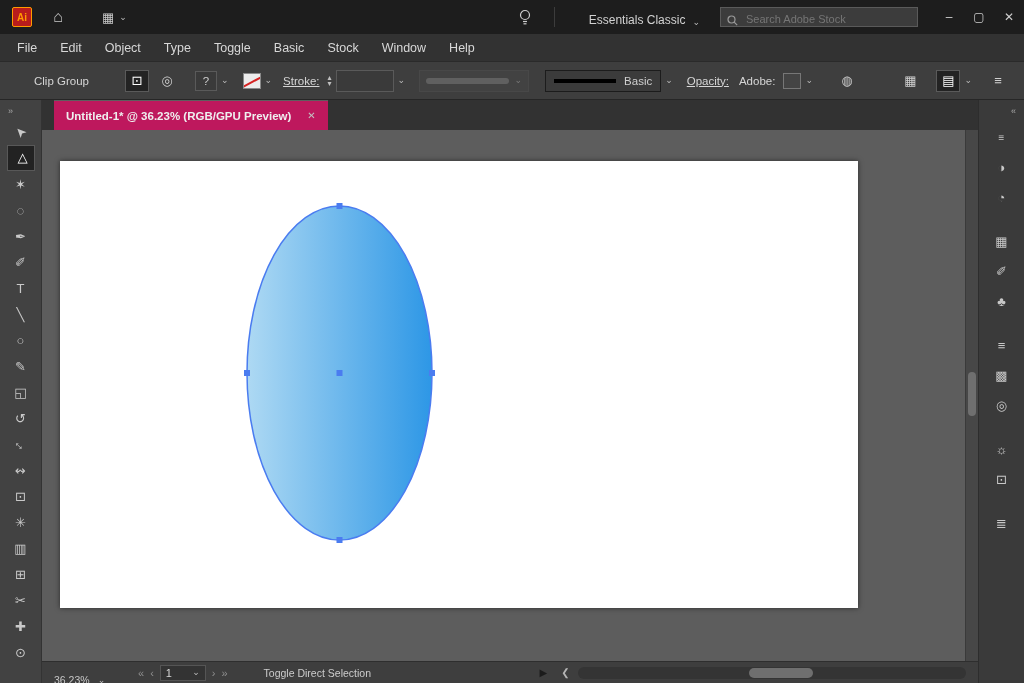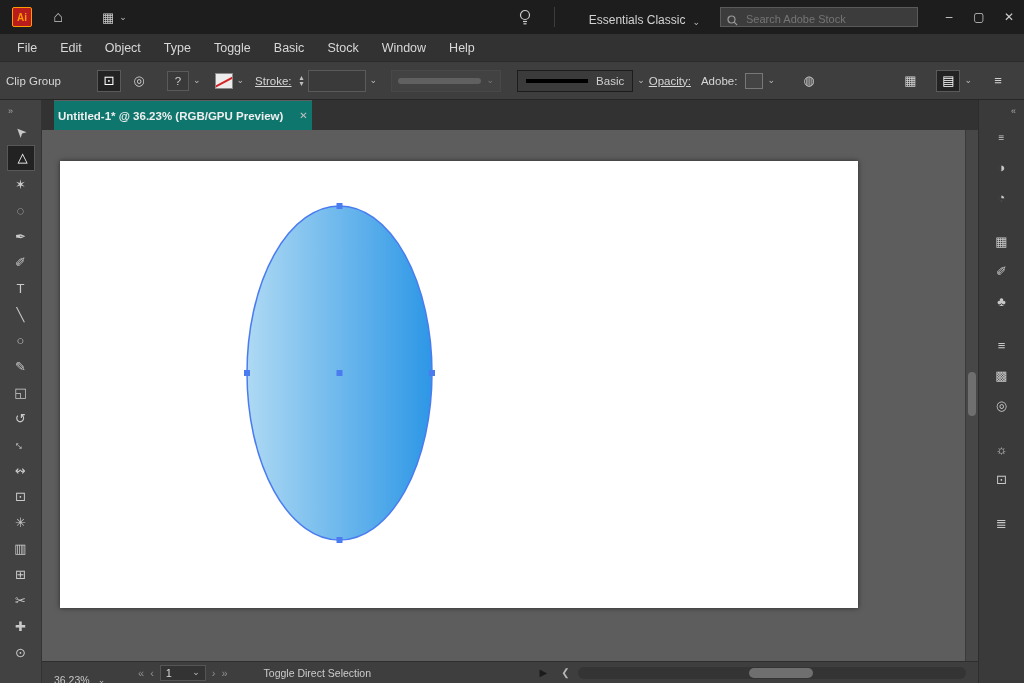--- a/index.html
+++ b/index.html
@@ -25,21 +25,21 @@
   .win-btn{width:30px;height:34px;display:flex;align-items:center;justify-content:center;font-size:12px;color:#cfcfcf;}
 
   
   .menubar{height:28px;background:#323232;display:flex;align-items:center;padding-left:14px;gap:17px;
            font-size:12.5px;color:#d8d8d8;flex:0 0 auto;border-bottom:1px solid #2a2a2a;}
   .menu-item{padding:2px 3px;}
 
   
   .controlbar{height:38px;background:#3e3e3e;display:flex;align-items:center;font-size:11.5px;
               color:#cfcfcf;flex:0 0 auto;border-bottom:1px solid #262626;}
-  .cb-label{margin-left:6px;color:#d6d6d6;}
+  .cb-label{margin-left:34px;color:#d6d6d6;}
   .cb-iconbtn{width:24px;height:22px;display:flex;align-items:center;justify-content:center;font-size:13px;color:#d0d0d0;}
   .pressed{background:#232323;border:1px solid #5a5a5a;color:#fff;}
   .cb-dd{display:flex;align-items:center;gap:4px;}
   .qbox{width:22px;height:20px;border:1px solid #5a5a5a;background:#3a3a3a;display:flex;align-items:center;justify-content:center;}
   .swatch-none{width:18px;height:16px;background:#ececec;border:1px solid #8a8a8a;position:relative;overflow:hidden;}
   .swatch-none::after{content:"";position:absolute;left:-3px;top:6px;width:26px;height:2px;background:#d42222;transform:rotate(-28deg);}
   .link{text-decoration:underline;}
   .stepper{display:flex;flex-direction:column;line-height:6px;margin-left:8px;}
   .stepper span{font-size:8px;color:#bfbfbf;}
   .cb-select{width:58px;height:22px;border:1px solid #5a5a5a;background:#3a3a3a;display:flex;align-items:center;justify-content:flex-end;padding:0 4px;}
@@ -57,21 +57,21 @@
   .collapse{font-size:9px;color:#a8a8a8;height:16px;display:flex;align-items:center;align-self:flex-start;padding-left:8px;}
   .tools{display:flex;flex-direction:column;align-items:center;}
   .tool{width:28px;height:26px;display:flex;align-items:center;justify-content:center;color:#c9c9c9;font-size:13px;}
   .tool.active{background:#222;border:1px solid #585858;color:#fff;}
   .rot-nw .tool-glyph{display:inline-block;transform:rotate(-135deg);}
   .rot-n  .tool-glyph{display:inline-block;transform:rotate(-90deg);}
   .rot-45 .tool-glyph{display:inline-block;transform:rotate(45deg);}
 
   .center{flex:1;display:flex;flex-direction:column;min-width:0;}
   .tabbar{height:30px;background:#323232;display:flex;align-items:stretch;flex:0 0 auto;}
-  .doc-tab{margin-left:12px;background:#0f766e;display:flex;align-items:center;gap:16px;padding:0 4px;
+  .doc-tab{margin-left:12px;background:#be185d;display:flex;align-items:center;gap:16px;padding:0 12px;
            font-size:11.5px;font-weight:bold;color:#efefef;border-top:1px solid #5e5e5e;}
   .tab-close{font-size:10px;color:#c2c2c2;font-weight:normal;}
 
   .canvas{flex:1;position:relative;background:#5d5d5d;overflow:hidden;}
   .artboard{position:absolute;left:18px;top:31px;width:798px;height:447px;background:#fff;
             box-shadow:0 0 5px rgba(0,0,0,.55);}
   .overlay{position:absolute;left:0;top:0;}
   .v-scroll{position:absolute;top:0;right:0;bottom:0;width:13px;background:#474747;border-left:1px solid #3a3a3a;}
   .v-thumb{position:absolute;top:242px;height:44px;left:2px;right:2px;background:#6f6f6f;border-radius:6px;}
 
@@ -209,21 +209,21 @@
     </div>
 
     <div class="cb-dd" style="margin-left:16px;">
       <div class="stroke-style">
         <div class="line"></div>
         <span>Basic</span>
       </div>
       <span class="caret">⌄</span>
     </div>
 
-    <span class="cb-label link" style="margin-left:4px;">Opacity:</span>
+    <span class="cb-label link" style="margin-left:14px;">Opacity:</span>
     <span class="cb-label" style="margin-left:10px;">Adobe:</span>
     <div class="cb-dd" style="margin-left:8px;">
       <div class="mini-swatch"></div>
       <span class="caret">⌄</span>
     </div>
 
     <div class="cb-iconbtn" style="margin-left:22px;">
       <span>◍</span>
     </div>
 

